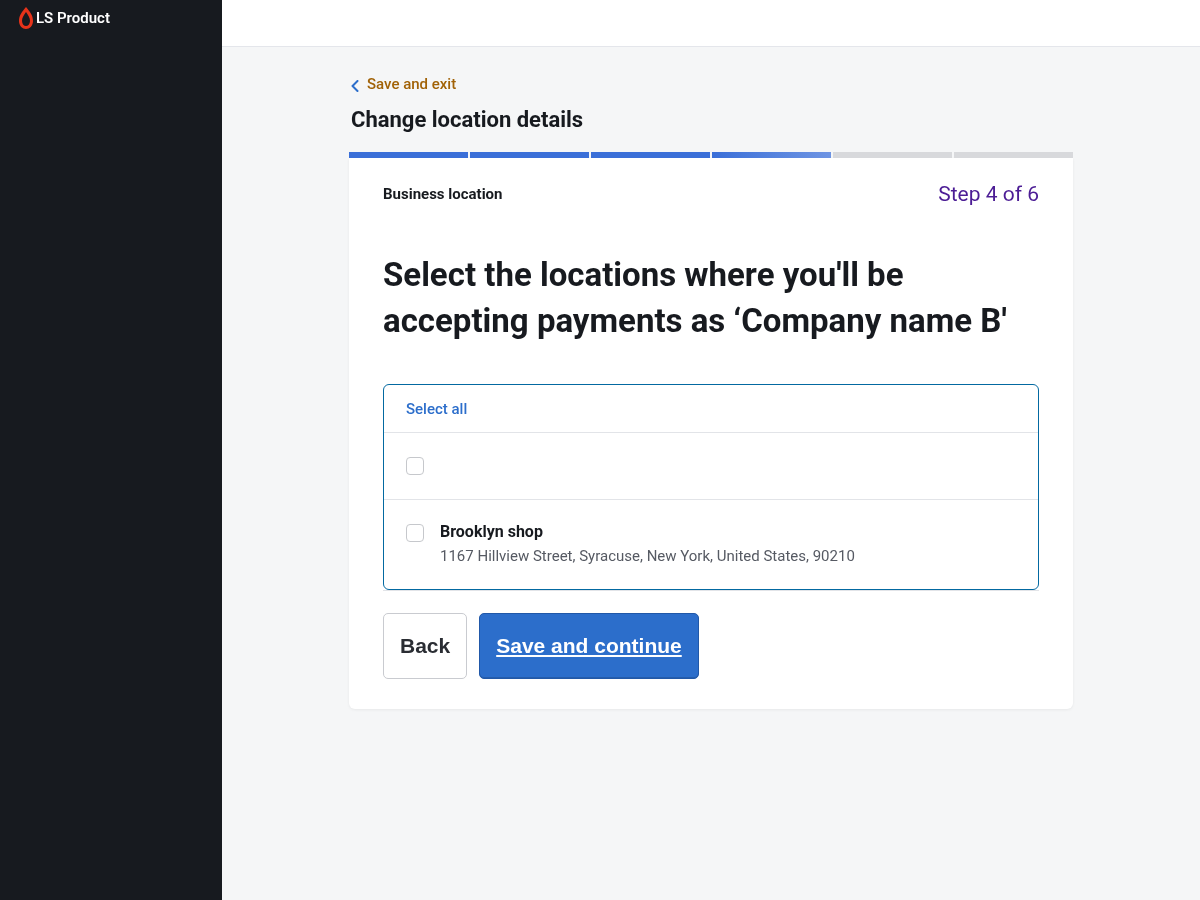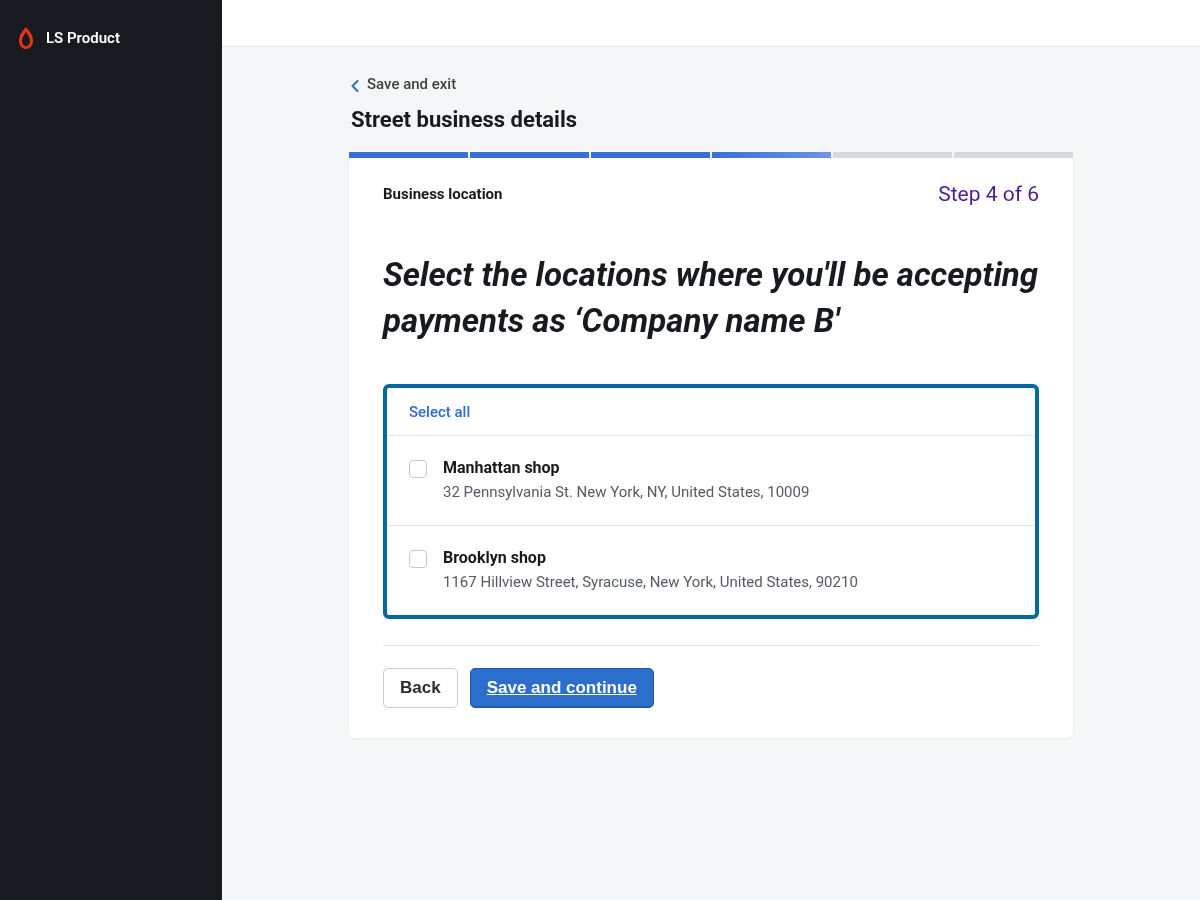--- a/index.html
+++ b/index.html
@@ -13,22 +13,21 @@
     }
     .sidebar {
       width: 222px;
       background: #171a1f;
       height: 100%;
       flex-shrink: 0;
     }
     .sidebar-header {
       display: flex;
       align-items: center;
-      padding: 26px 16px;
-      gap: 10px;
+      padding: 6px 16px;
     }
     .flame-icon {
       width: 20px;
       height: 24px;
     }
     .brand-name {
       color: #fff;
       font-weight: 600;
       font-size: 15px;
     }
@@ -51,21 +50,21 @@
     }
     .page-header {
       max-width: 724px;
       margin: 0 auto 20px;
       padding: 0 0 0 2px;
     }
     .save-exit {
       display: inline-flex;
       align-items: center;
       gap: 8px;
-      color: #404040;
+      color: #a16207;
       font-size: 15px;
       font-weight: 500;
       cursor: pointer;
       text-decoration: none;
       margin-bottom: 14px;
     }
     .chevron-left {
       width: 8px;
       height: 12px;
       display: inline-block;
@@ -116,26 +115,24 @@
     .step-count {
       font-size: 21px;
       color: #4c1d95;
     }
     .headline {
       font-size: 33px;
       font-weight: 700;
       line-height: 1.4;
       color: #171a1f;
       margin-bottom: 40px;
-      font-style: italic;
     }
     .location-list {
-      border: 4px solid #0369a1;
+      border: 1px solid #0369a1;
       border-radius: 6px;
-      margin-bottom: 26px;
     }
     .select-all {
       padding: 14px 22px;
       border-bottom: 1px solid #e2e4e8;
     }
     .select-all-link {
       color: #2c6ecb;
       font-size: 15px;
       font-weight: 500;
       cursor: pointer;
@@ -177,23 +174,23 @@
     .divider {
       border: none;
       border-top: 1px solid #e2e4e8;
       margin-bottom: 22px;
     }
     .actions {
       display: flex;
       gap: 12px;
     }
     .btn {
-      padding: 9px 16px;
+      padding: 20px 16px;
       border-radius: 5px;
-      font-size: 17px;
+      font-size: 21px;
       font-weight: 600;
       cursor: pointer;
       border: 1px solid transparent;
     }
     .btn-secondary {
       background: #fff;
       border-color: #c9cbd0;
       color: #2a2d33;
     }
     .btn-primary {
@@ -224,21 +221,21 @@
   <div class="content">
     <div class="page-header">
       <a class="save-exit">
         <span class="chevron-left">
           <svg viewBox="0 0 8 12" width="8" height="12">
             <path d="M6.5 1 L1.5 6 L6.5 11" stroke="#2c6ecb" stroke-width="2" fill="none" stroke-linecap="round" stroke-linejoin="round"></path>
           </svg>
         </span>
         <span>Save and exit</span>
       </a>
-      <h1 class="page-title">Street business details</h1>
+      <h1 class="page-title">Change location details</h1>
     </div>
 
     <div class="card-wrapper">
       <div class="progress-bar" id="progress-bar">
           <div class="progress-step active"></div>
           <div class="progress-step active"></div>
           <div class="progress-step active"></div>
           <div class="progress-step current"></div>
           <div class="progress-step"></div>
           <div class="progress-step"></div>
@@ -252,24 +249,20 @@
 
         <h2 class="headline">Select the locations where you'll be accepting payments as ‘Company name B'</h2>
 
         <div class="location-list">
           <div class="select-all">
             <span class="select-all-link">Select all</span>
           </div>
           <div id="locations-container">
               <div class="location-item">
                 <input type="checkbox" class="checkbox" style="">
-                <div class="location-texts">
-                  <div class="location-name">Manhattan shop</div>
-                  <div class="location-address">32 Pennsylvania St. New York, NY, United States, 10009</div>
-                </div>
               </div>
               <div class="location-item">
                 <input type="checkbox" class="checkbox" style="">
                 <div class="location-texts">
                   <div class="location-name">Brooklyn shop</div>
                   <div class="location-address">1167 Hillview Street, Syracuse, New York, United States, 90210</div>
                 </div>
               </div>
             </div>
         </div>

